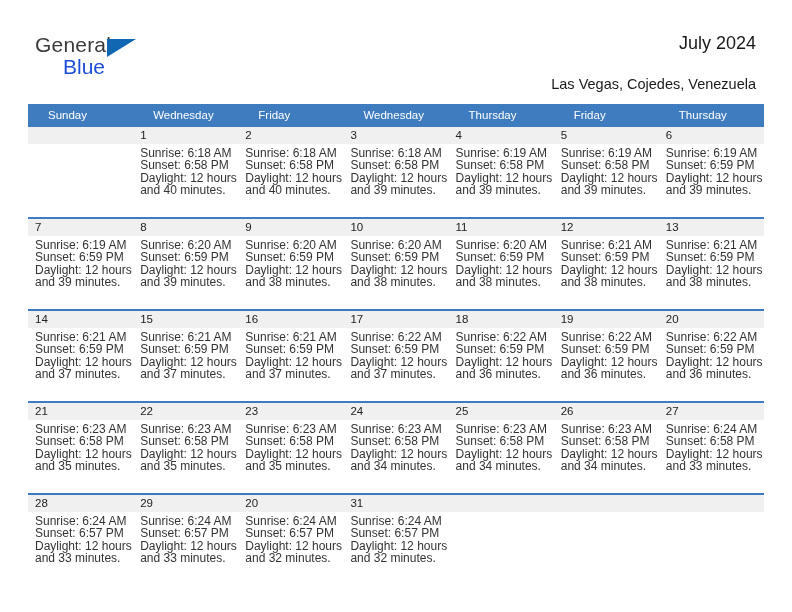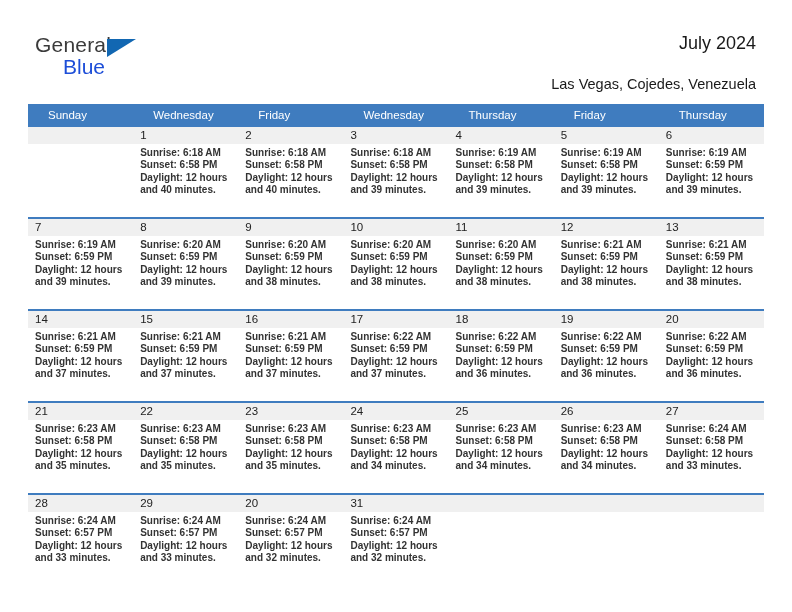--- a/index.html
+++ b/index.html
@@ -127,24 +127,23 @@
     box-sizing: border-box;
     font-size: 11.5px;
     color: #222222;
     line-height: 15px;
   }
   .cell-empty .daynum-band {
     background: #f0f0f0;
   }
   .details {
     padding: 3px 6px 0 7px;
-    font-size: 10px;
+    font-size: 12px;
     line-height: 12.3px;
     color: #333333;
-    font-weight: bold;
   }
   .details div { white-space: nowrap; }
 </style>
 </head>
 <body>
 
 <div class="page">
 
   <div class="header">
 

